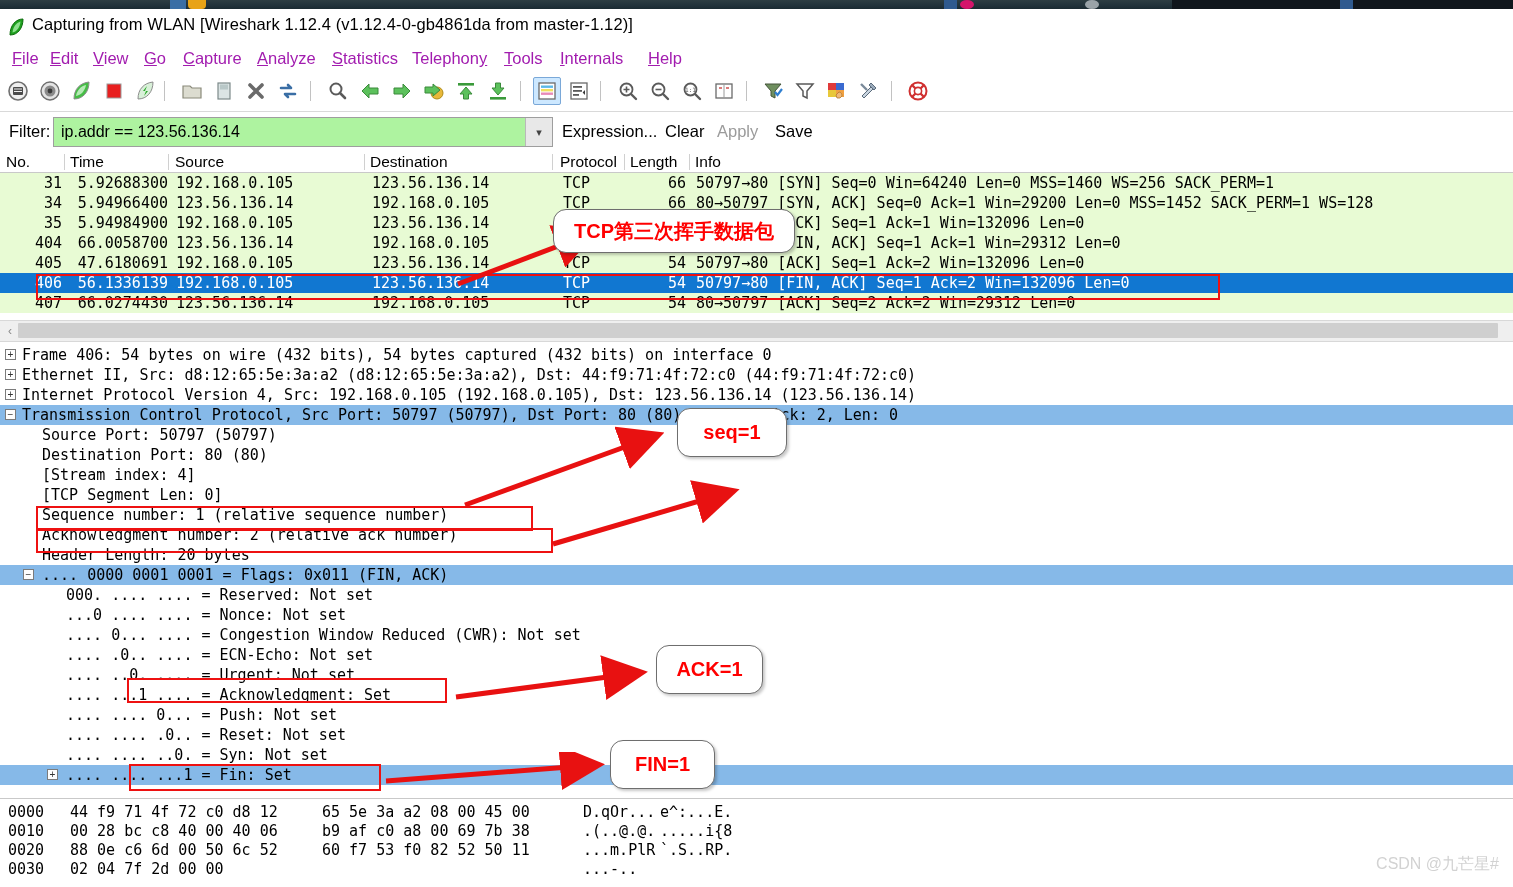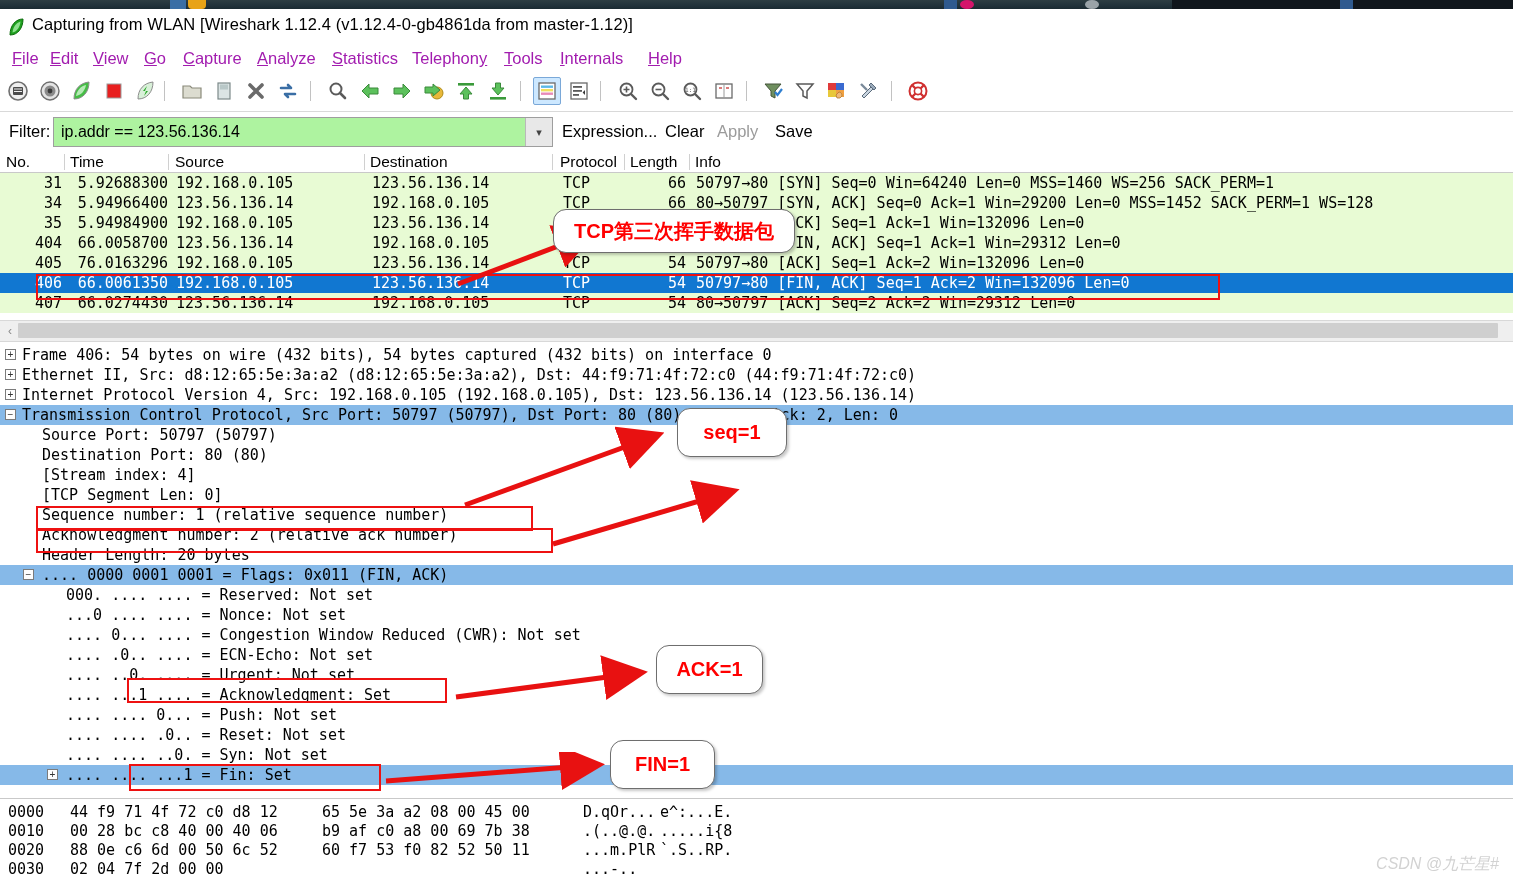--- a/index.html
+++ b/index.html
@@ -162,21 +162,21 @@
     box-shadow:2px 2px 3px rgba(0,0,0,.22);
     z-index:40;
   }
   .redbox{
     position:absolute;border:2.5px solid #ee1111;box-sizing:border-box;z-index:35;
     pointer-events:none;
   }
   .arrow-svg{position:absolute;z-index:38;pointer-events:none;}
   .watermark{
     position:absolute;right:14px;bottom:12px;font-size:16px;color:#d2d2d2;
-    font-family:"Liberation Sans",sans-serif;white-space:nowrap;z-index:50;font-style:italic;
+    font-family:"Liberation Sans",sans-serif;white-space:nowrap;z-index:50;
   }
 </style>
 </head>
 <body>
 
 <div class="app">
 
   <div class="desktop-strip">
     <div class="strip-dark"></div>
     <div class="strip-icon si1"></div>
@@ -450,30 +450,30 @@
           <span style="left: 14px; width: 48px; text-align: right;">404</span>
           <span style="left: 64px; width: 104px; text-align: right;">66.0058700</span>
           <span style="left: 176px; width: 185px; text-align: left;">123.56.136.14</span>
           <span style="left: 372px; width: 185px; text-align: left;">192.168.0.105</span>
           <span style="left: 563px; width: 60px; text-align: left;">TCP</span>
           <span style="left: 626px; width: 60px; text-align: right;">54</span>
           <span style="left: 696px; width: 810px; text-align: left;">80→50797 [FIN, ACK] Seq=1 Ack=1 Win=29312 Len=0</span>
         </div>
         <div class="prow" style="top: 101px;">
           <span style="left: 14px; width: 48px; text-align: right;">405</span>
-          <span style="left: 64px; width: 104px; text-align: right;">76.0163296</span>
+          <span style="left: 64px; width: 104px; text-align: right;">47.6180691</span>
           <span style="left: 176px; width: 185px; text-align: left;">192.168.0.105</span>
           <span style="left: 372px; width: 185px; text-align: left;">123.56.136.14</span>
           <span style="left: 563px; width: 60px; text-align: left;">TCP</span>
           <span style="left: 626px; width: 60px; text-align: right;">54</span>
           <span style="left: 696px; width: 810px; text-align: left;">50797→80 [ACK] Seq=1 Ack=2 Win=132096 Len=0</span>
         </div>
         <div class="prow sel" style="top: 121px;">
           <span style="left: 14px; width: 48px; text-align: right;">406</span>
-          <span style="left: 64px; width: 104px; text-align: right;">66.0061350</span>
+          <span style="left: 64px; width: 104px; text-align: right;">56.1336139</span>
           <span style="left: 176px; width: 185px; text-align: left;">192.168.0.105</span>
           <span style="left: 372px; width: 185px; text-align: left;">123.56.136.14</span>
           <span style="left: 563px; width: 60px; text-align: left;">TCP</span>
           <span style="left: 626px; width: 60px; text-align: right;">54</span>
           <span style="left: 696px; width: 810px; text-align: left;">50797→80 [FIN, ACK] Seq=1 Ack=2 Win=132096 Len=0</span>
         </div>
         <div class="prow" style="top: 141px;">
           <span style="left: 14px; width: 48px; text-align: right;">407</span>
           <span style="left: 64px; width: 104px; text-align: right;">66.0274430</span>
           <span style="left: 176px; width: 185px; text-align: left;">123.56.136.14</span>

